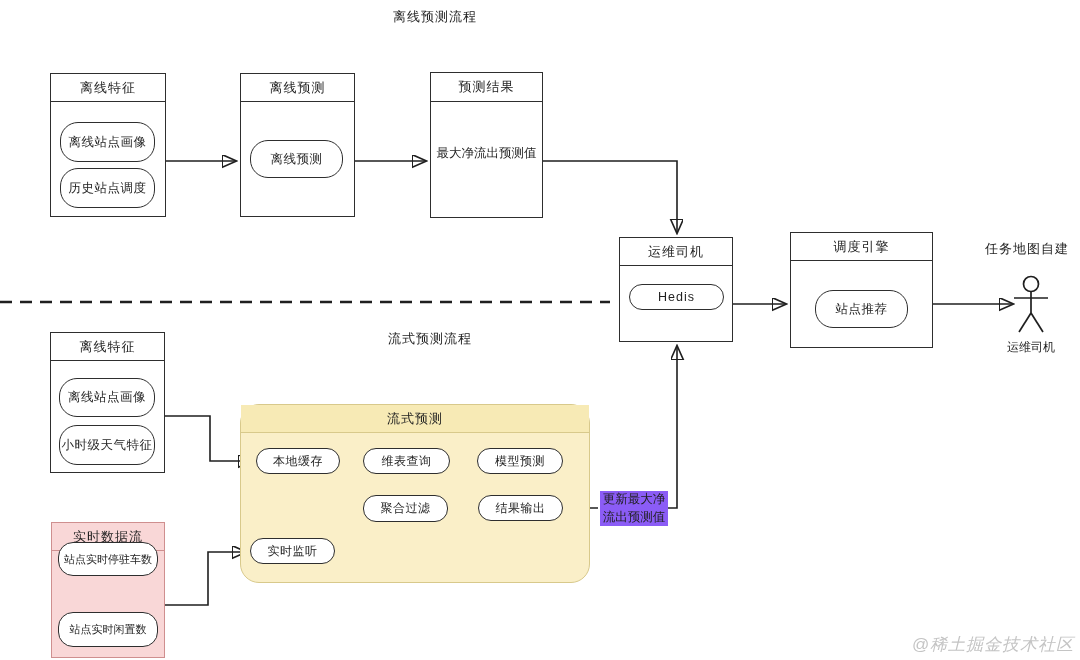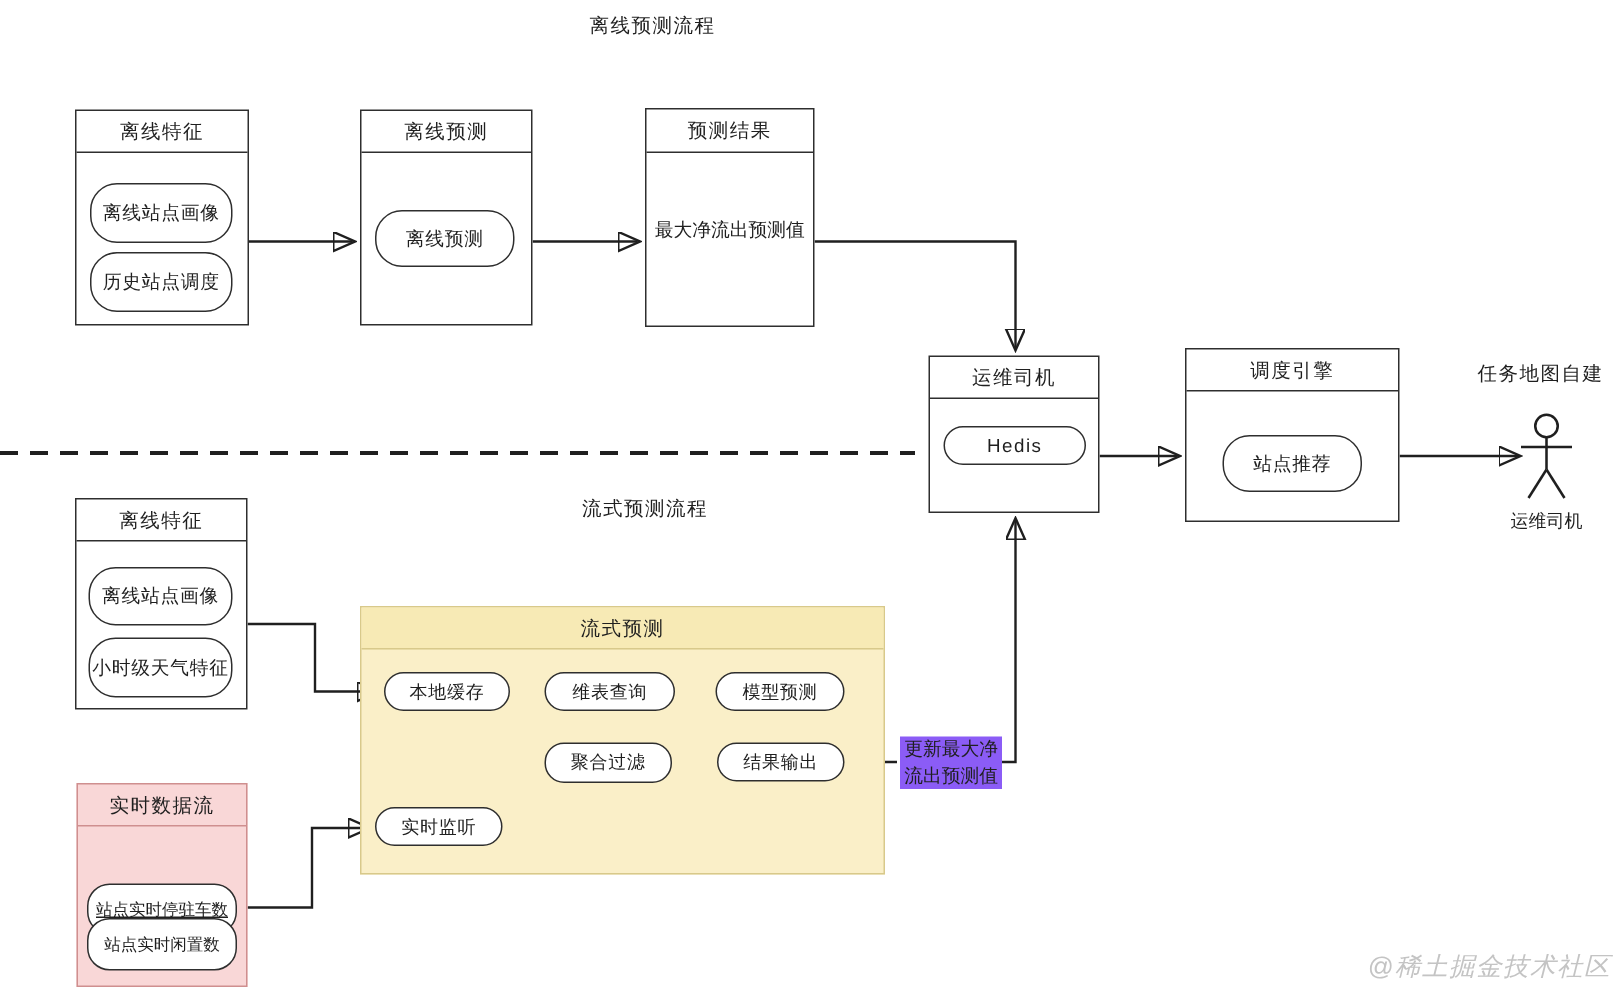--- a/index.html
+++ b/index.html
@@ -112,24 +112,24 @@
 
   <div class="uml-box" style="left:50px;top:332px;width:115px;height:141px;">
     <div class="hdr" style="height:28px;">离线特征</div>
   </div>
   <div class="pill" style="left:59px;top:378px;width:96px;height:39px;">离线站点画像</div>
   <div class="pill" style="left:59px;top:425px;width:96px;height:40px;">小时级天气特征</div>
 
   <div class="uml-box pink" style="left:51px;top:522px;width:114px;height:136px;">
     <div class="hdr" style="height:28px;">实时数据流</div>
   </div>
-  <div class="pill xs" style="left:58px;top:589px;width:100px;height:34px;text-decoration:underline;">站点实时停驻车数</div>
+  <div class="pill xs" style="left:58px;top:542px;width:100px;height:34px;">站点实时停驻车数</div>
   <div class="pill xs" style="left:58px;top:612px;width:100px;height:35px;">站点实时闲置数</div>
 
-  <div class="uml-box yellow" style="left:240px;top:404px;width:350px;height:179px;">
+  <div class="uml-box yellow" style="left:240px;top:404px;width:350px;height:179px;border-radius:19px;">
     <div class="hdr" style="height:28px;">流式预测</div>
   </div>
   <div class="pill sm" style="left:256px;top:448px;width:84px;height:26px;">本地缓存</div>
   <div class="pill sm" style="left:363px;top:448px;width:87px;height:26px;">维表查询</div>
   <div class="pill sm" style="left:477px;top:448px;width:86px;height:26px;">模型预测</div>
   <div class="pill sm" style="left:363px;top:495px;width:85px;height:27px;">聚合过滤</div>
   <div class="pill sm" style="left:478px;top:495px;width:85px;height:26px;">结果输出</div>
   <div class="pill sm" style="left:250px;top:538px;width:85px;height:26px;">实时监听</div>
 
   <div class="note-text" style="left:600px;top:491px;width:68px;">

